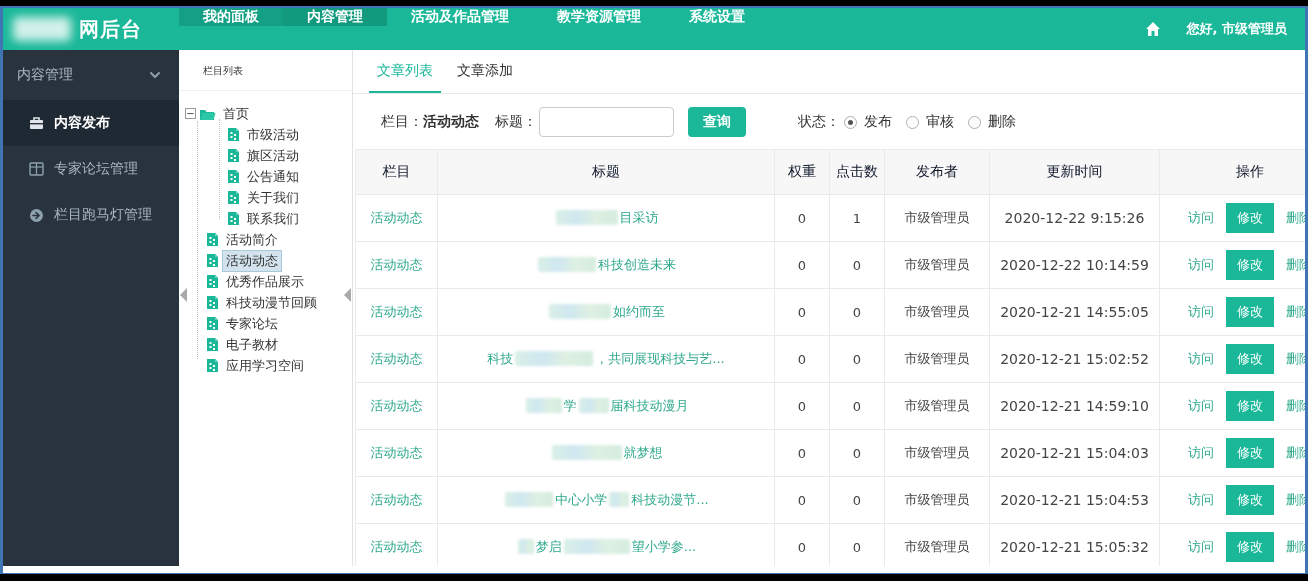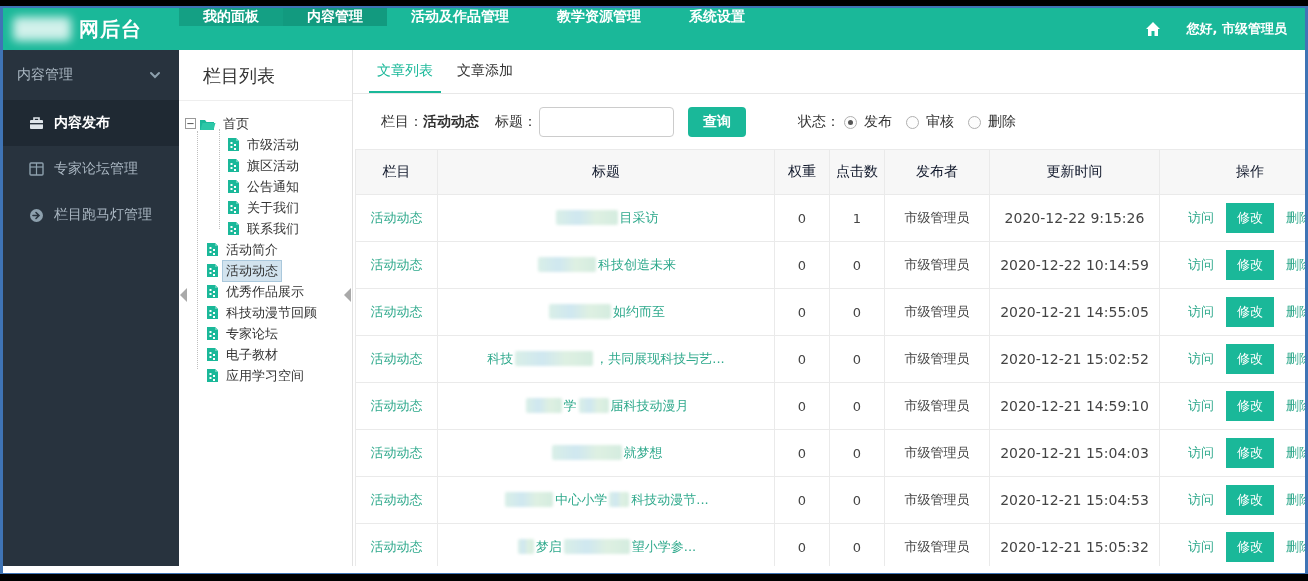--- a/index.html
+++ b/index.html
@@ -26,21 +26,21 @@
 
   
   .sidebar { width:176px; background:#28333e; color:#a9b6c1; flex-shrink:0; }
   .side-section { display:flex; align-items:center; justify-content:space-between; padding:16px 18px 16px 14px; font-size:14px; cursor:pointer; }
   .side-item { display:flex; align-items:center; gap:10px; padding:14px 10px 14px 26px; font-size:14px; cursor:pointer; }
   .side-item.active { background:#1f2933; color:#fff; font-weight:bold; }
   .side-item svg { flex-shrink:0; }
 
   
   .tree-panel { width:174px; background:#fff; border-right:1px solid #e2e2e2; flex-shrink:0; position:relative; }
-  .tree-title { font-size:18px; color:#333; padding:14px 0 12px 24px; border-bottom:1px solid #eee; }
+  .tree-title { font-size:10px; color:#333; padding:14px 0 12px 24px; border-bottom:1px solid #eee; }
   .tree { padding:12px 4px 0 0; position:relative; }
   .tree-guide { position:absolute; border-left:1px dotted #bfbfbf; }
   .tree-guide.g1 { left:18px; top:30px; height:238px; }
   .tree-guide.g2 { left:40px; top:28px; height:100px; }
   .tree-node { display:flex; align-items:center; height:21px; font-size:13px; color:#333; cursor:pointer; white-space:nowrap; }
   .tree-node .expander { width:11px; height:11px; border:1px solid #999; background:#fff; color:#333;
         font-size:10px; line-height:9px; text-align:center; margin-right:3px; flex-shrink:0; }
   .tree-node svg { margin-right:4px; flex-shrink:0; }
   .tree-node .tree-label { padding:1px 3px; }
   .tree-node.selected .tree-label { background:#d2e3ee; outline:1px solid #aac8dc; }

